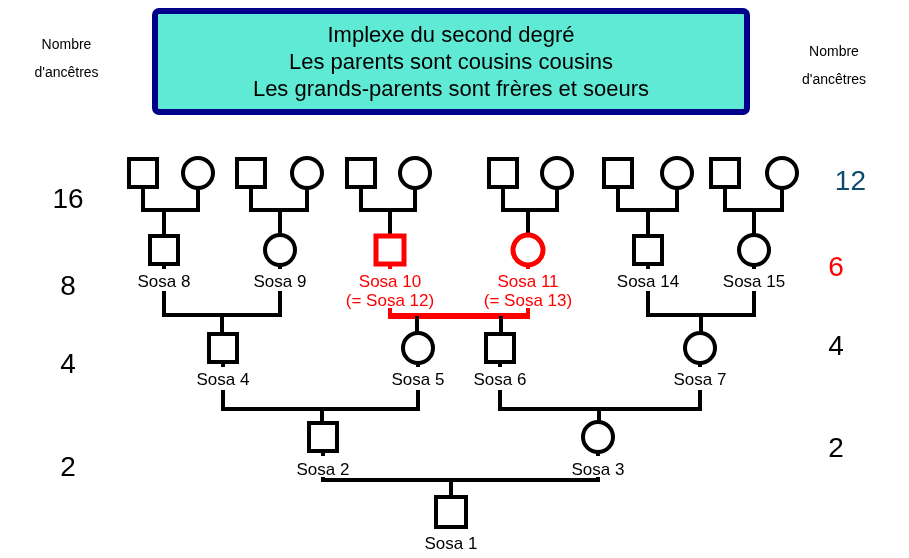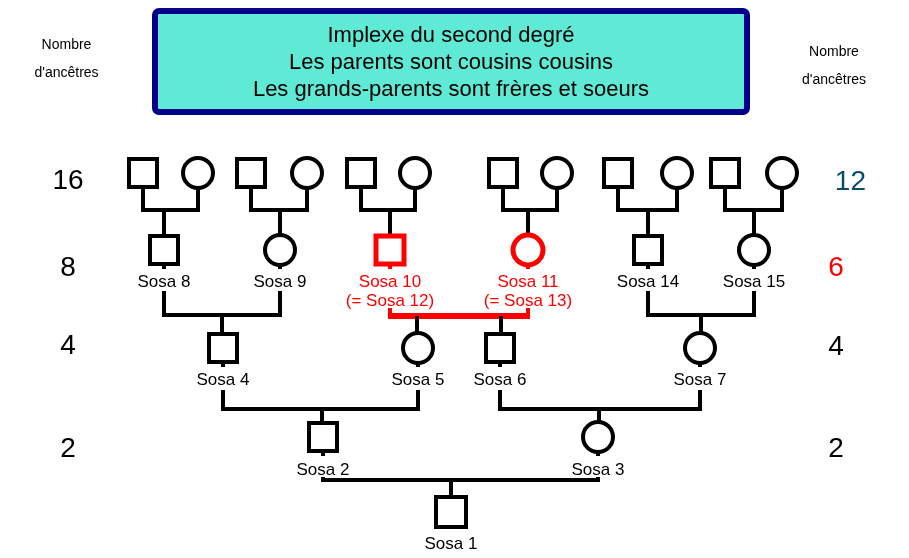--- a/index.html
+++ b/index.html
@@ -10,21 +10,21 @@
   .title-box {
     position:absolute; left:152px; top:8px; width:598px; height:107px;
     box-sizing:border-box; border:6px solid #00008B; border-radius:7px;
     background:#CCCCFF; display:flex; flex-direction:column; justify-content:center;
     text-align:center; font-size:22px; line-height:27px;
   }
   .side-header { position:absolute; text-align:center; font-size:14px; line-height:28px; }
   .side-header.left  { left:0px;   top:30px; width:133px; }
   .side-header.right { left:770px; top:37px; width:128px; }
   .count { position:absolute; width:60px; text-align:center; font-size:28px; line-height:28px; }
-  .count.cl { left:38px; }
+  .count.cl { left:38px;margin-top:19px; }
   .count.cr { left:806px; }
   .cl.r1 { top:166px; } .cl.r2 { top:253px; } .cl.r3 { top:331px; } .cl.r4 { top:434px; }
   .cr.r1 { top:167px; } .cr.r2 { top:253px; } .cr.r3 { top:332px; } .cr.r4 { top:434px; }
   svg.tree { position:absolute; left:0; top:0; }
   svg.tree text { font-family:"Liberation Sans", sans-serif; font-size:17px; }
 </style>
 </head>
 <body>
 
 <div class="stage">

